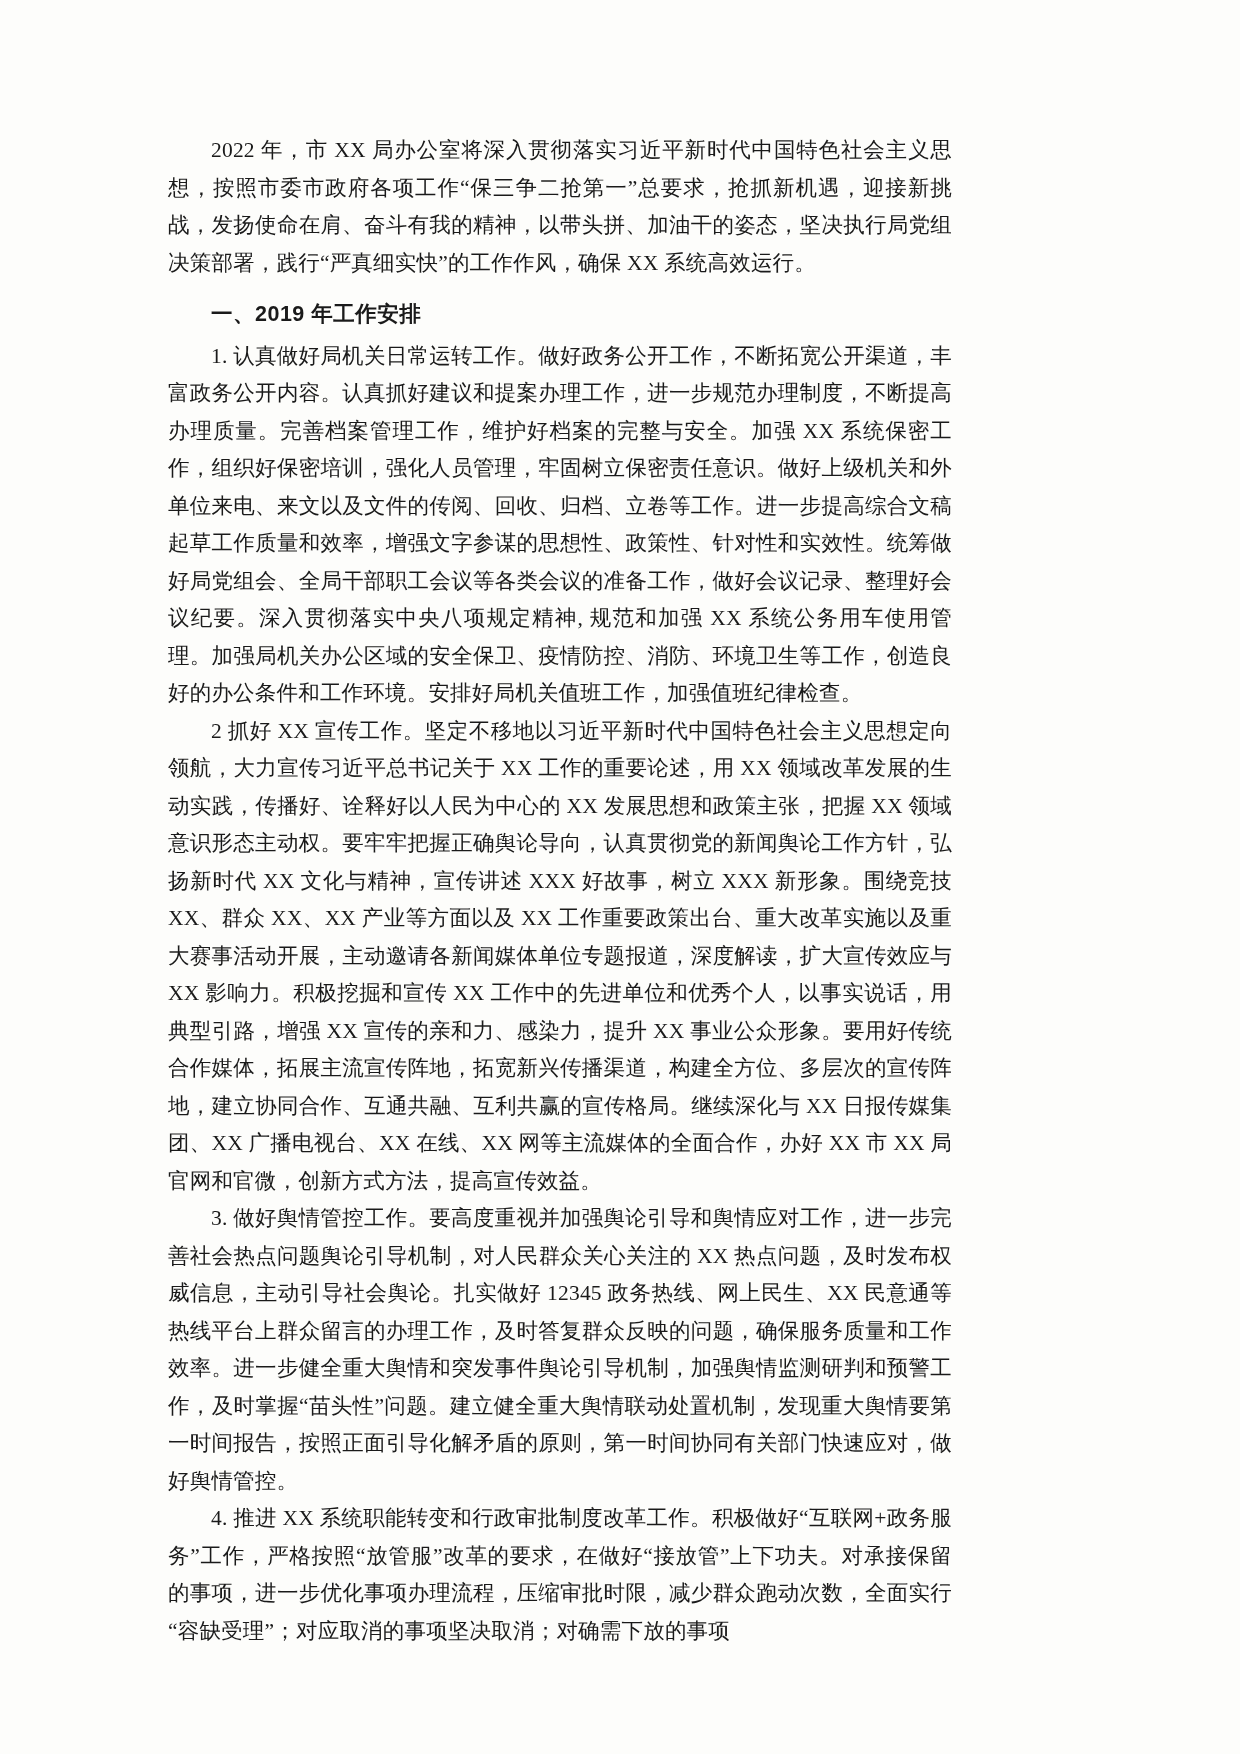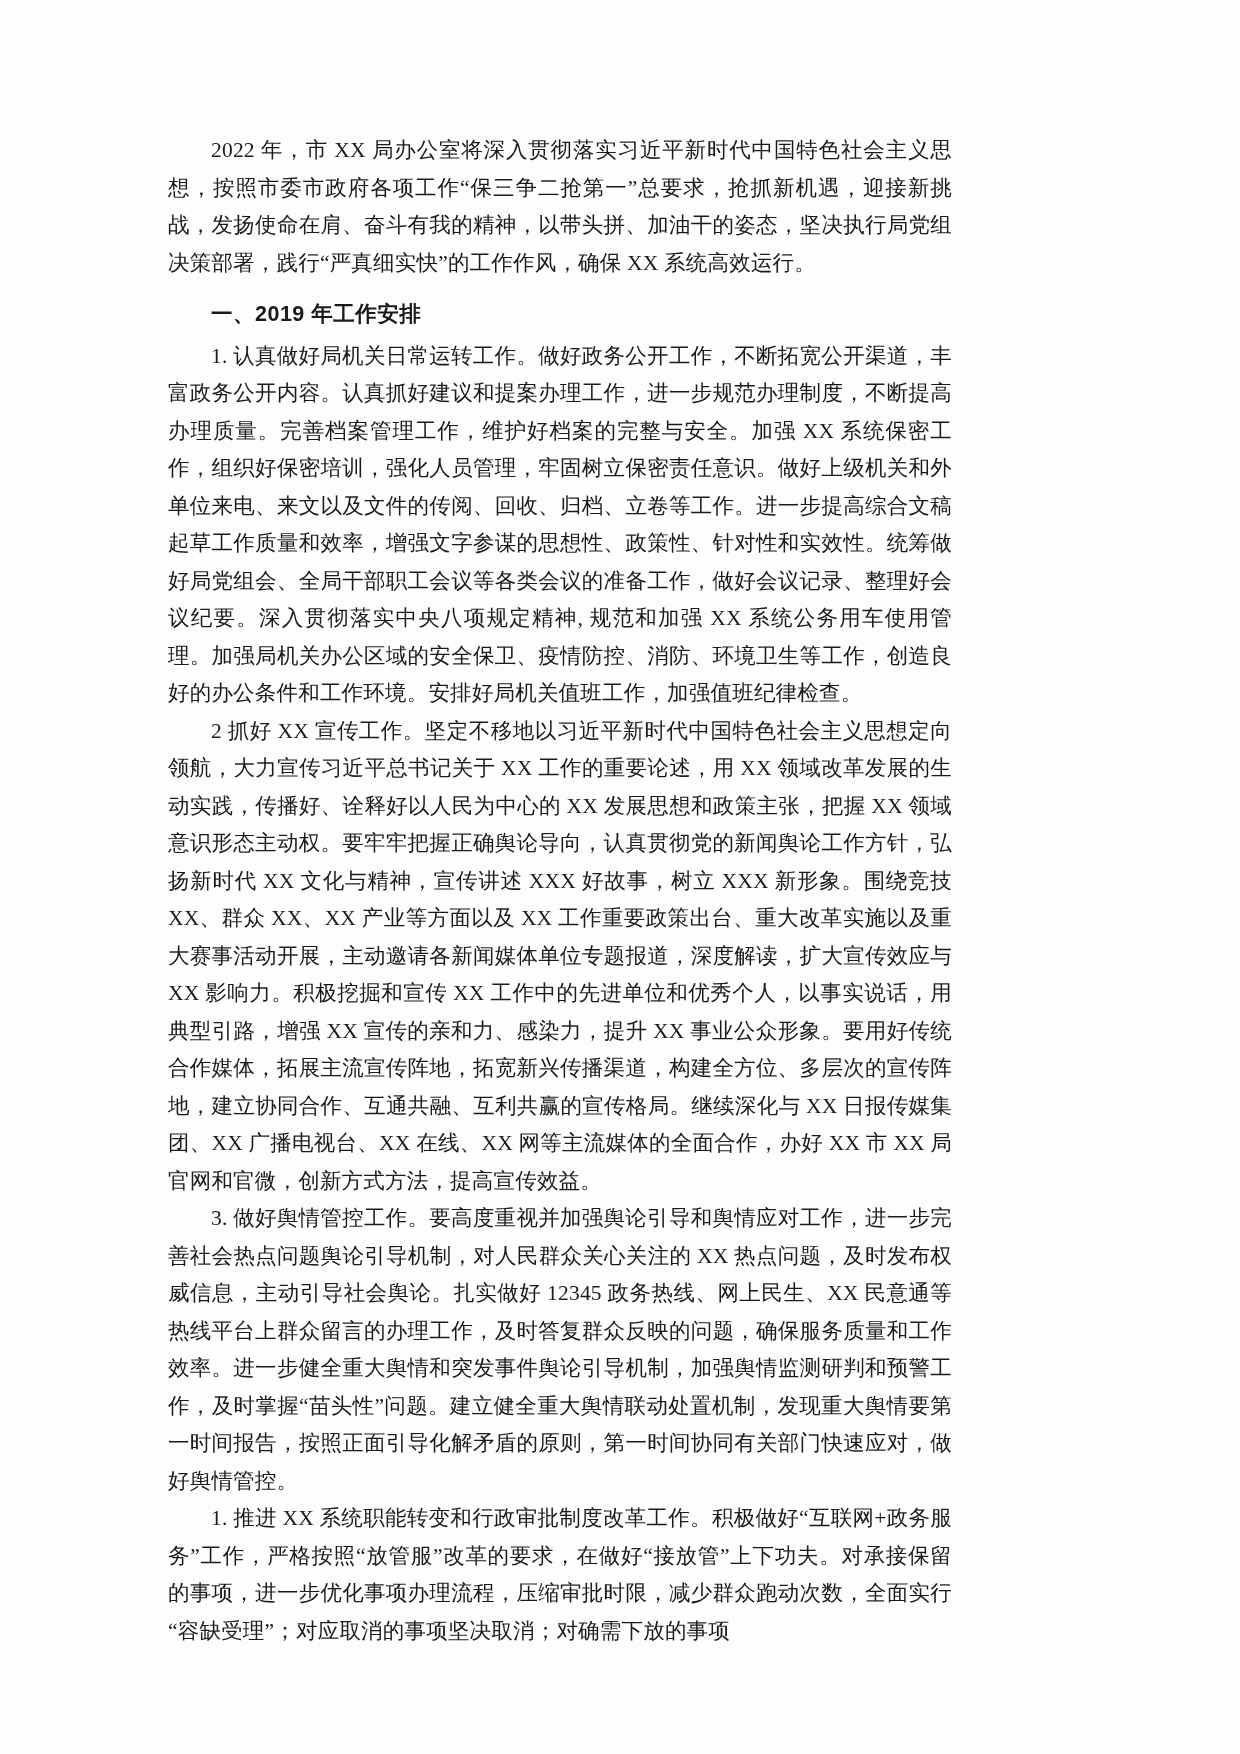--- a/index.html
+++ b/index.html
@@ -52,16 +52,16 @@
 <div class="page">
   <div class="content">
 
     <p class="para">2022 年，市 XX 局办公室将深入贯彻落实习近平新时代中国特色社会主义思想，按照市委市政府各项工作“保三争二抢第一”总要求，抢抓新机遇，迎接新挑战，发扬使命在肩、奋斗有我的精神，以带头拼、加油干的姿态，坚决执行局党组决策部署，践行“严真细实快”的工作作风，确保 XX 系统高效运行。</p>
 
     <h2 class="heading">一、2019 年工作安排</h2>
 
     <p class="para">1. 认真做好局机关日常运转工作。做好政务公开工作，不断拓宽公开渠道，丰富政务公开内容。认真抓好建议和提案办理工作，进一步规范办理制度，不断提高办理质量。完善档案管理工作，维护好档案的完整与安全。加强 XX 系统保密工作，组织好保密培训，强化人员管理，牢固树立保密责任意识。做好上级机关和外单位来电、来文以及文件的传阅、回收、归档、立卷等工作。进一步提高综合文稿起草工作质量和效率，增强文字参谋的思想性、政策性、针对性和实效性。统筹做好局党组会、全局干部职工会议等各类会议的准备工作，做好会议记录、整理好会议纪要。深入贯彻落实中央八项规定精神, 规范和加强 XX 系统公务用车使用管理。加强局机关办公区域的安全保卫、疫情防控、消防、环境卫生等工作，创造良好的办公条件和工作环境。安排好局机关值班工作，加强值班纪律检查。</p>
     <p class="para">2 抓好 XX 宣传工作。坚定不移地以习近平新时代中国特色社会主义思想定向领航，大力宣传习近平总书记关于 XX 工作的重要论述，用 XX 领域改革发展的生动实践，传播好、诠释好以人民为中心的 XX 发展思想和政策主张，把握 XX 领域意识形态主动权。要牢牢把握正确舆论导向，认真贯彻党的新闻舆论工作方针，弘扬新时代 XX 文化与精神，宣传讲述 XXX 好故事，树立 XXX 新形象。围绕竞技 XX、群众 XX、XX 产业等方面以及 XX 工作重要政策出台、重大改革实施以及重大赛事活动开展，主动邀请各新闻媒体单位专题报道，深度解读，扩大宣传效应与 XX 影响力。积极挖掘和宣传 XX 工作中的先进单位和优秀个人，以事实说话，用典型引路，增强 XX 宣传的亲和力、感染力，提升 XX 事业公众形象。要用好传统合作媒体，拓展主流宣传阵地，拓宽新兴传播渠道，构建全方位、多层次的宣传阵地，建立协同合作、互通共融、互利共赢的宣传格局。继续深化与 XX 日报传媒集团、XX 广播电视台、XX 在线、XX 网等主流媒体的全面合作，办好 XX 市 XX 局官网和官微，创新方式方法，提高宣传效益。</p>
     <p class="para">3. 做好舆情管控工作。要高度重视并加强舆论引导和舆情应对工作，进一步完善社会热点问题舆论引导机制，对人民群众关心关注的 XX 热点问题，及时发布权威信息，主动引导社会舆论。扎实做好 12345 政务热线、网上民生、XX 民意通等热线平台上群众留言的办理工作，及时答复群众反映的问题，确保服务质量和工作效率。进一步健全重大舆情和突发事件舆论引导机制，加强舆情监测研判和预警工作，及时掌握“苗头性”问题。建立健全重大舆情联动处置机制，发现重大舆情要第一时间报告，按照正面引导化解矛盾的原则，第一时间协同有关部门快速应对，做好舆情管控。</p>
-    <p class="para">1. 推进 XX 系统职能转变和行政审批制度改革工作。积极做好“互联网+政务服务”工作，严格按照“放管服”改革的要求，在做好“接放管”上下功夫。对承接保留的事项，进一步优化事项办理流程，压缩审批时限，减少群众跑动次数，全面实行“容缺受理”；对应取消的事项坚决取消；对确需下放的事项</p>
+    <p class="para">4. 推进 XX 系统职能转变和行政审批制度改革工作。积极做好“互联网+政务服务”工作，严格按照“放管服”改革的要求，在做好“接放管”上下功夫。对承接保留的事项，进一步优化事项办理流程，压缩审批时限，减少群众跑动次数，全面实行“容缺受理”；对应取消的事项坚决取消；对确需下放的事项</p>
 
   </div>
 </div>
 
 </body></html>

